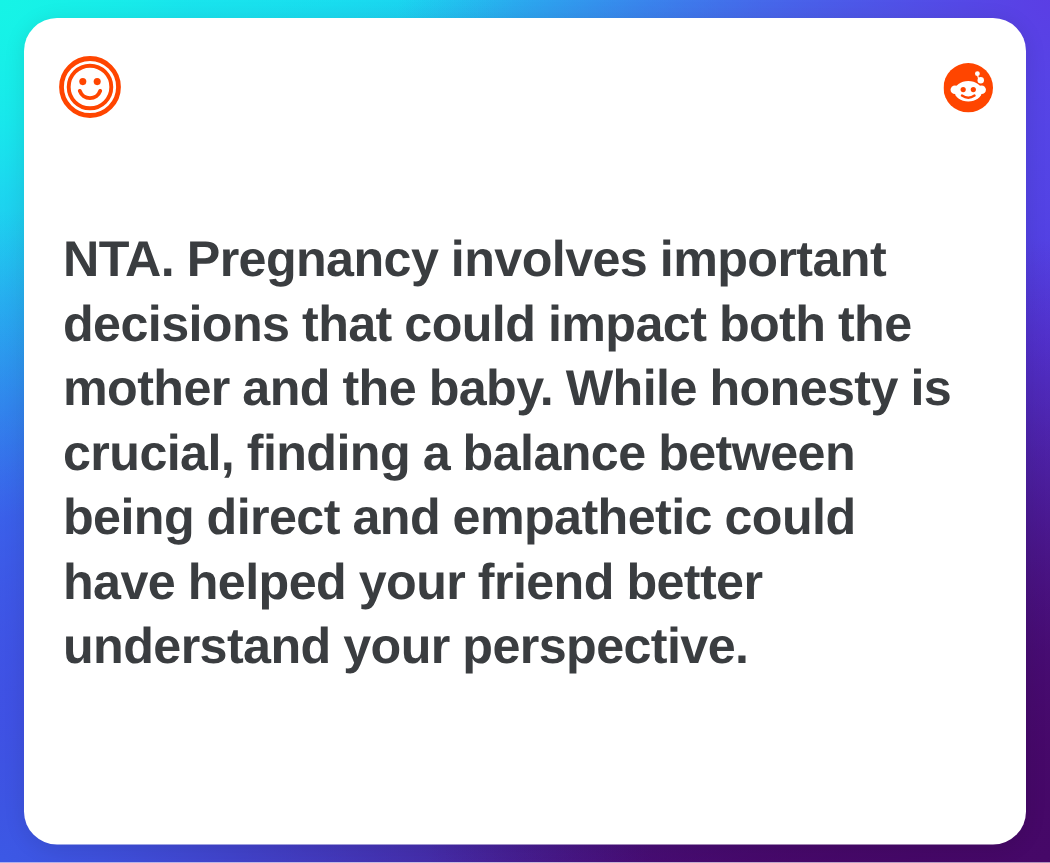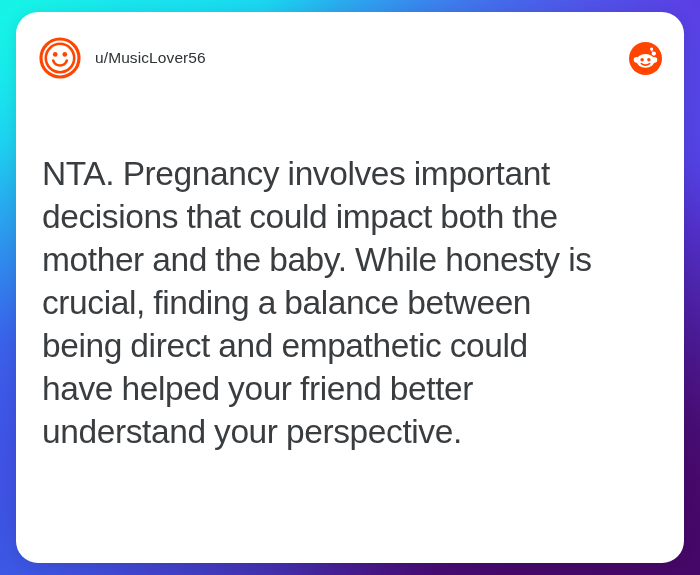--- a/index.html
+++ b/index.html
@@ -115,21 +115,21 @@
     position: absolute;
     left: 26px;
     right: 26px;
     top: 140px;
   }
 
   #post-text {
     font-family: "Liberation Sans", sans-serif;
     font-size: 33.5px;
     line-height: 43px;
-    font-weight: 400;
+    font-weight: 700;
     color: #3a3d40;
     letter-spacing: -0.4px;
     word-spacing: -0.5px;
     margin: 0;
     white-space: pre-wrap;
   }
 </style>
 </head>
 <body>
 
@@ -147,21 +147,20 @@
     <div id="card-header">
 
       <svg id="avatar" viewBox="0 0 44 44" aria-hidden="true">
         <circle cx="22" cy="22" r="19" fill="none" stroke="#FF4500" stroke-width="3.2"></circle>
         <circle cx="22" cy="22" r="14.2" fill="none" stroke="#FF4500" stroke-width="2.6"></circle>
         <circle cx="17.2" cy="18.4" r="2.35" fill="#FF4500"></circle>
         <circle cx="26.8" cy="18.4" r="2.35" fill="#FF4500"></circle>
         <path d="M15.2 24.6 a7.2 7.2 0 0 0 13.6 0" fill="none" stroke="#FF4500" stroke-width="2.6" stroke-linecap="round"></path>
       </svg>
 
-      <span id="username">u/MusicLover56</span>
 
       <span id="spacer"></span>
 
       <svg id="brand-logo" viewBox="0 0 40 40" aria-hidden="true">
         <circle cx="20" cy="20" r="20" fill="#FF4500"></circle>
         <g fill="#ffffff">
           <ellipse cx="20" cy="22.8" rx="11.1" ry="8.3"></ellipse>
           <circle cx="30.1" cy="14.0" r="2.6"></circle>
           <circle cx="27.4" cy="8.6" r="1.95"></circle>
           <path d="M29.05 13.2 L27.75 9.2 L26.9 9.55 L28.2 13.5 Z"></path>

